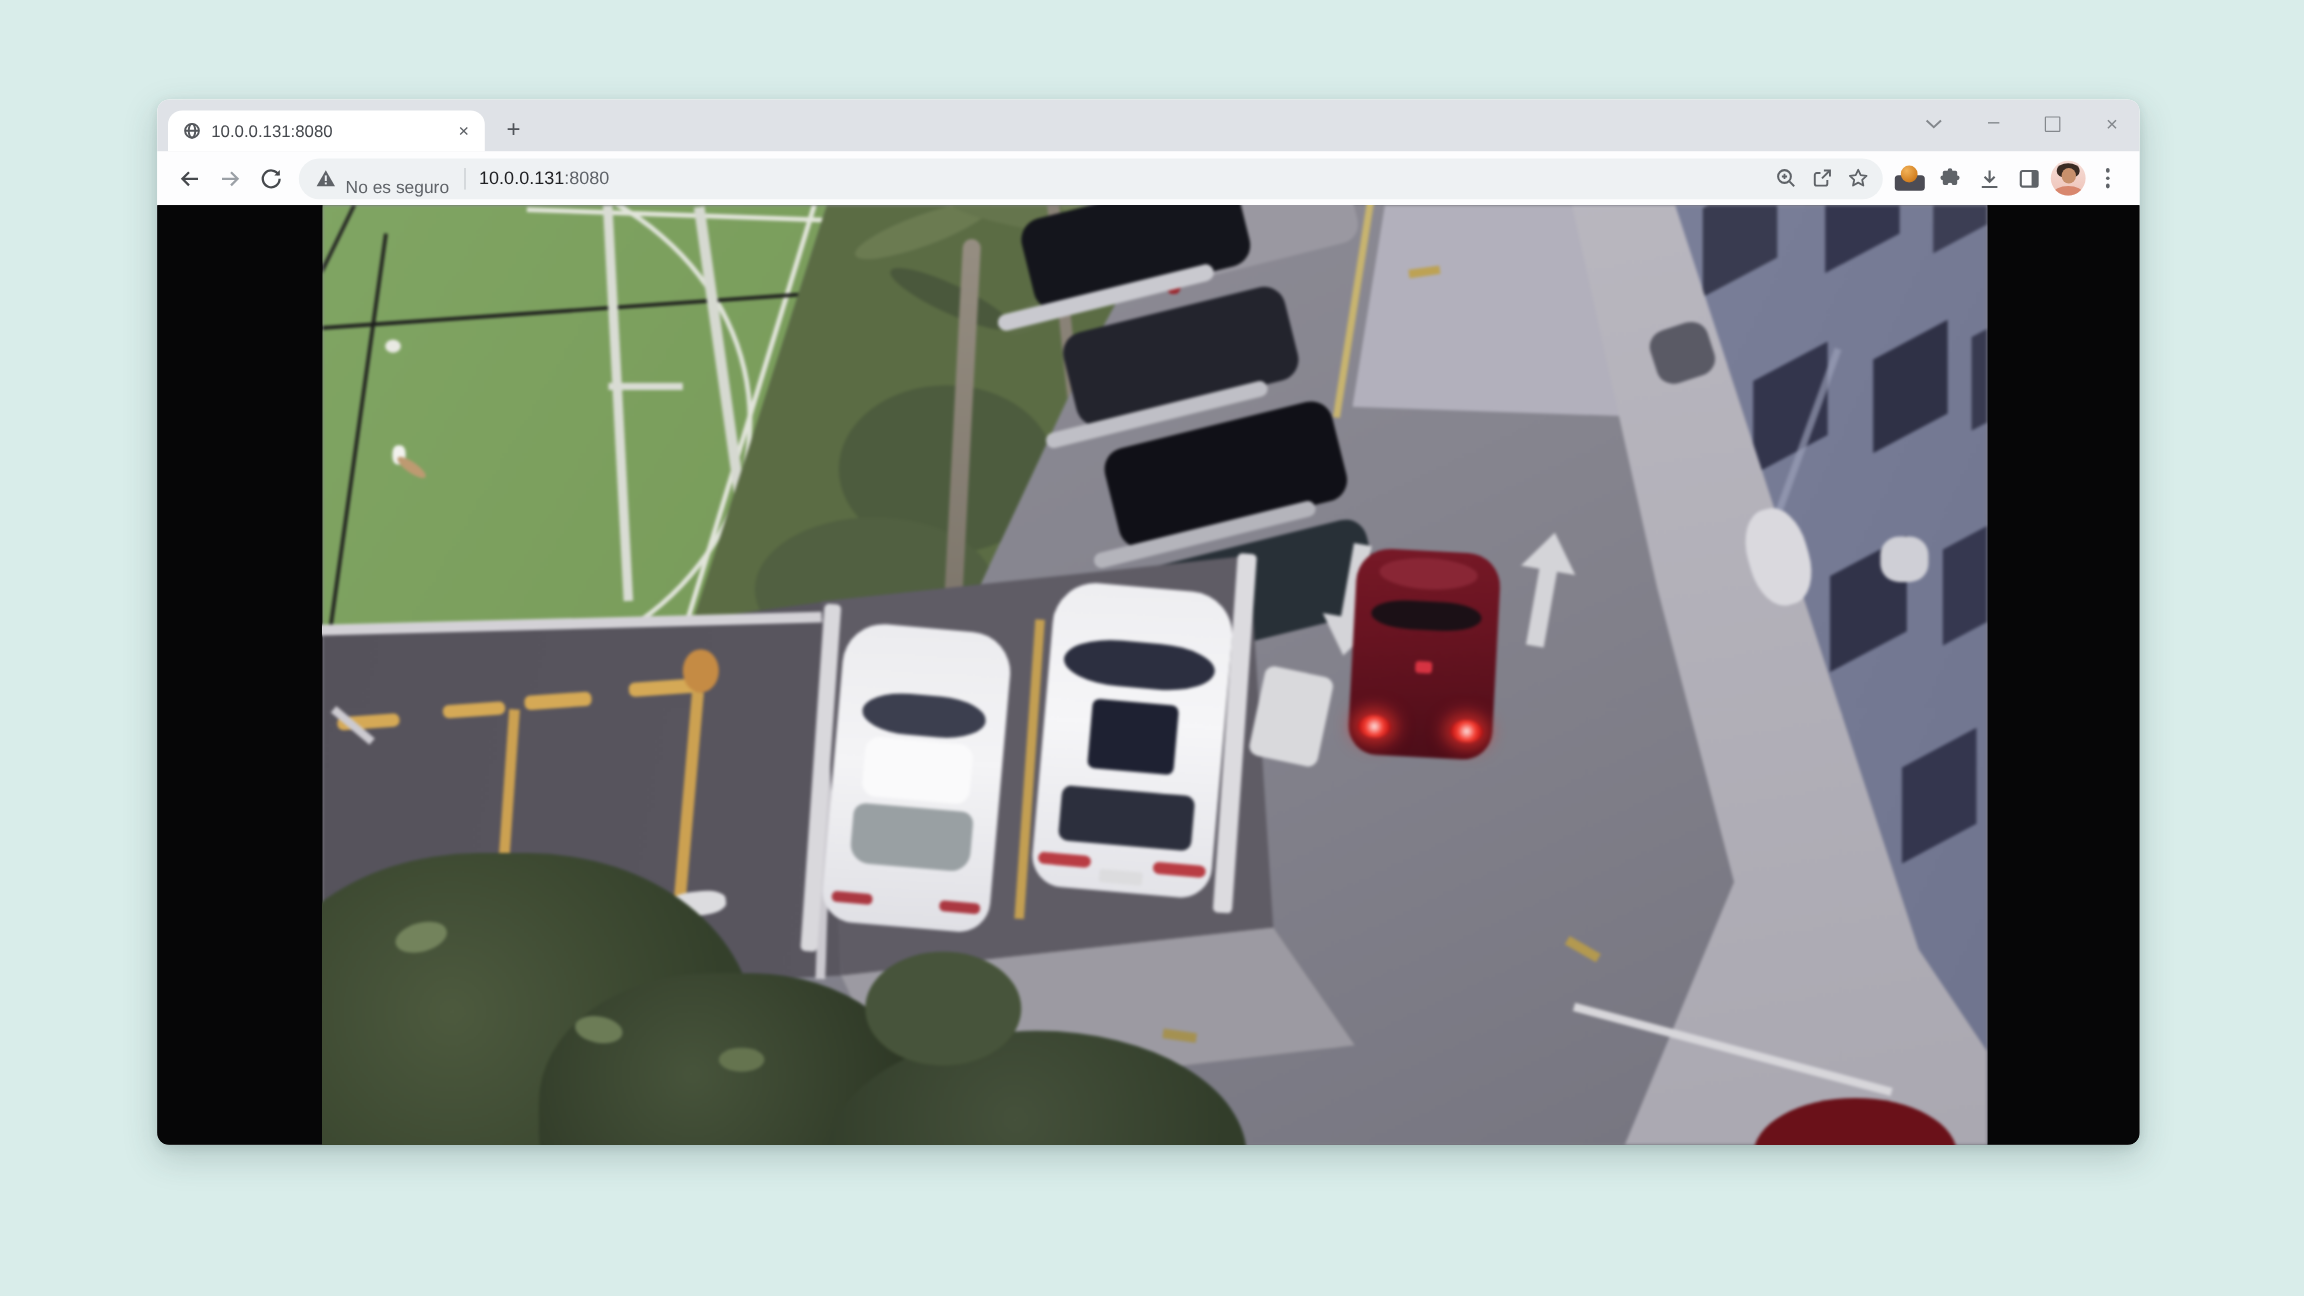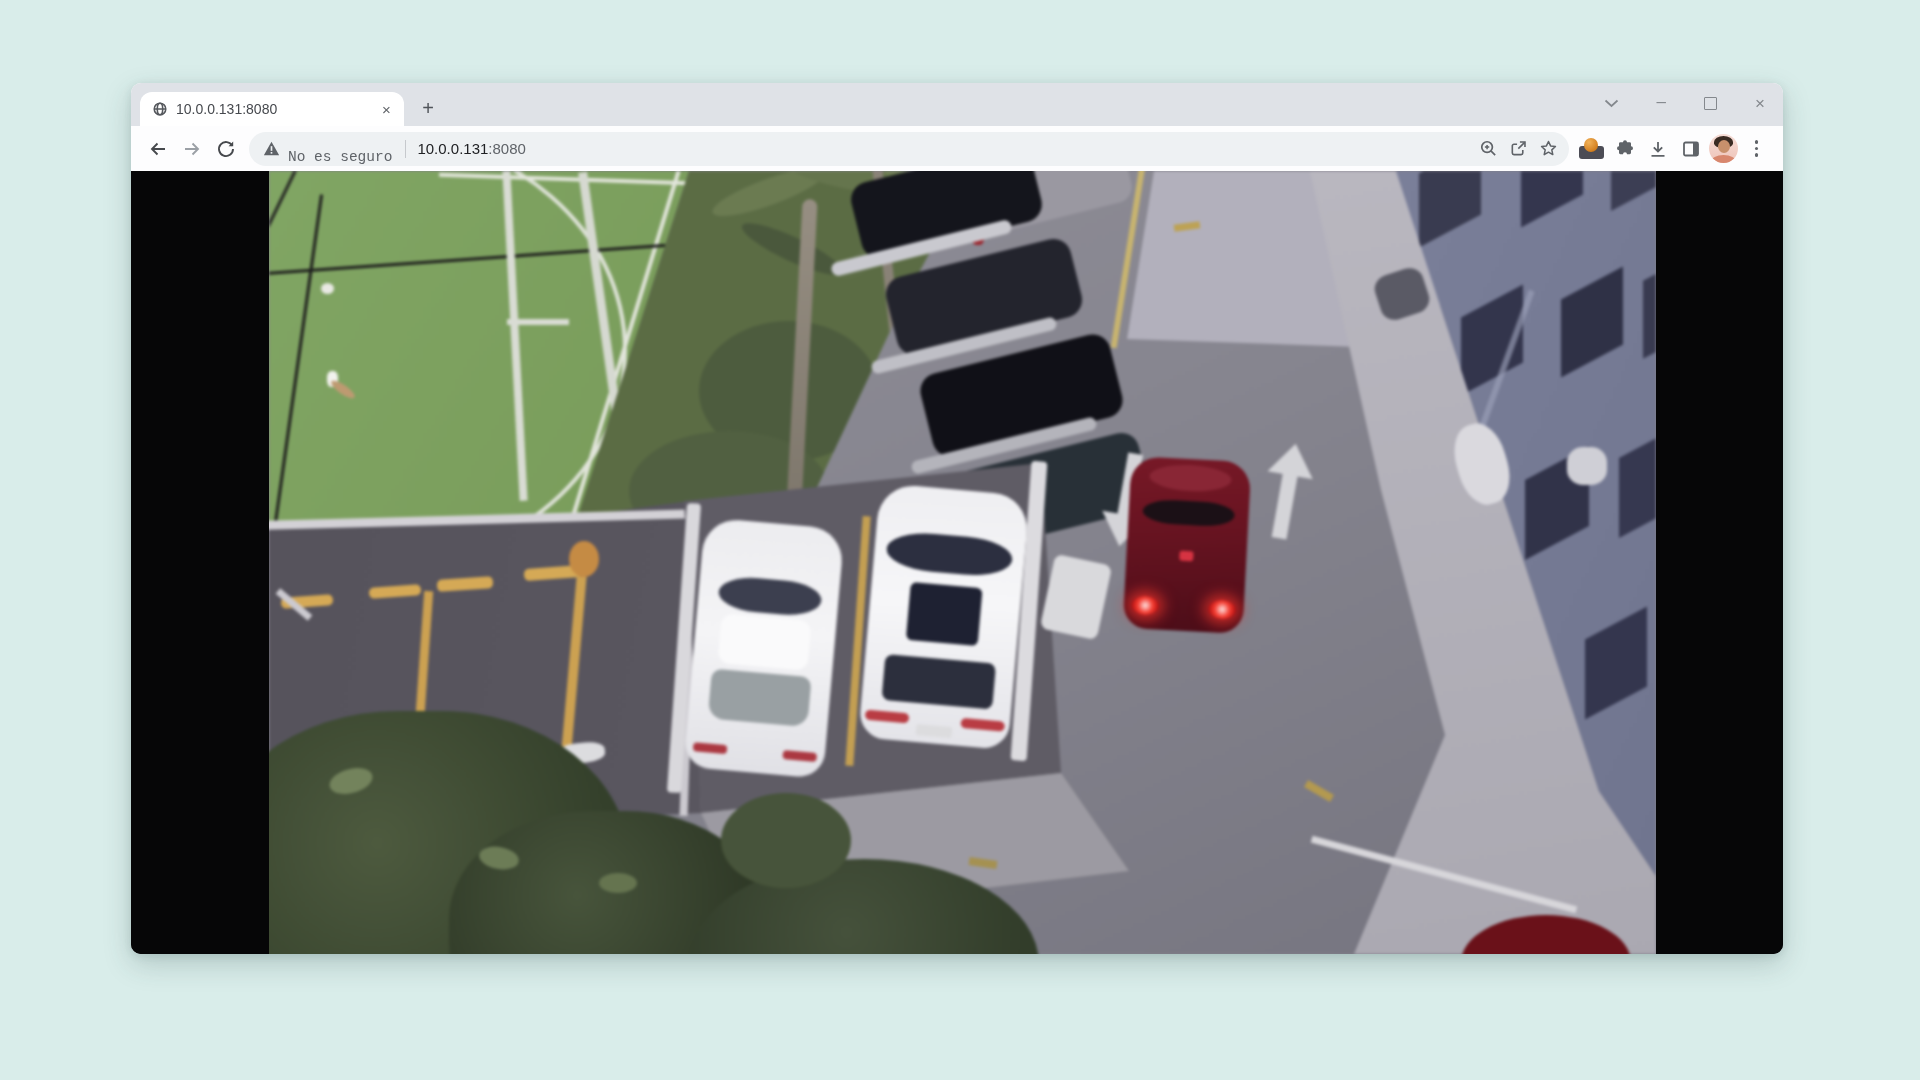--- a/index.html
+++ b/index.html
@@ -26,21 +26,21 @@
           justify-content:center;font-size:20px;color:#50545a;line-height:1;}
   .winctl{position:absolute;right:18px;top:0;height:41px;display:flex;align-items:center;gap:38px;color:#84888d;}
   .wc-min{font-size:17px;line-height:1;transform:translateY(-2px);}
   .wc-max{width:11px;height:11px;border:1.6px solid #84888d;border-radius:1px;}
   .wc-close{font-size:17px;line-height:1;}
   
   .toolbar{height:45px;background:#fdfdfe;display:flex;align-items:center;padding:0 10px;}
   .navbtn{width:34px;height:34px;display:flex;align-items:center;justify-content:center;flex:0 0 auto;}
   .omnibox{flex:1;min-width:0;height:34px;background:#eef1f3;border-radius:17px;display:flex;
            align-items:center;padding:0 6px 0 14px;margin:0 6px;}
-  .seclabel{font-size:14.5px;color:#5f6368;margin:16px 2px 0 8px;white-space:nowrap;font-family:Liberation Mono, monospace;}
+  .seclabel{font-size:14.5px;color:#5f6368;margin:16px 2px 0 8px;white-space:nowrap;}
   .omni-div{width:1px;height:18px;background:#c6c9cd;margin:0 11px;}
   .url{font-size:15px;color:#202124;white-space:nowrap;}
   .url .port{color:#5f6368;}
   .omni-sp{flex:1;}
   .omni-btn{width:30px;height:30px;display:flex;align-items:center;justify-content:center;flex:0 0 auto;}
   .toolbtn{width:33px;height:34px;display:flex;align-items:center;justify-content:center;flex:0 0 auto;}
   .avatar{width:29px;height:29px;border-radius:50%;overflow:hidden;position:relative;
           background:linear-gradient(#f6ddd7,#eec3b8);}
   .av-hair{position:absolute;left:5px;top:2px;width:19px;height:12px;border-radius:50% 50% 40% 40%;background:#3a2b23;}
   .av-face{position:absolute;left:8.5px;top:6px;width:12px;height:13px;border-radius:50%;background:#c8906c;}

